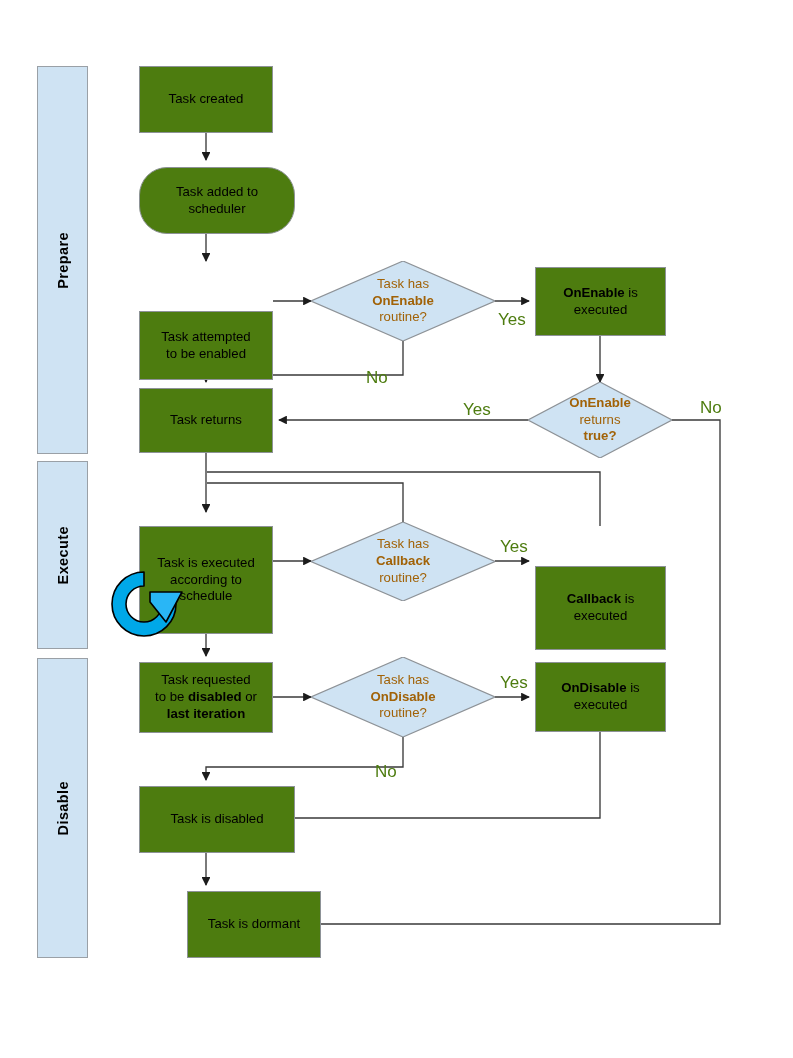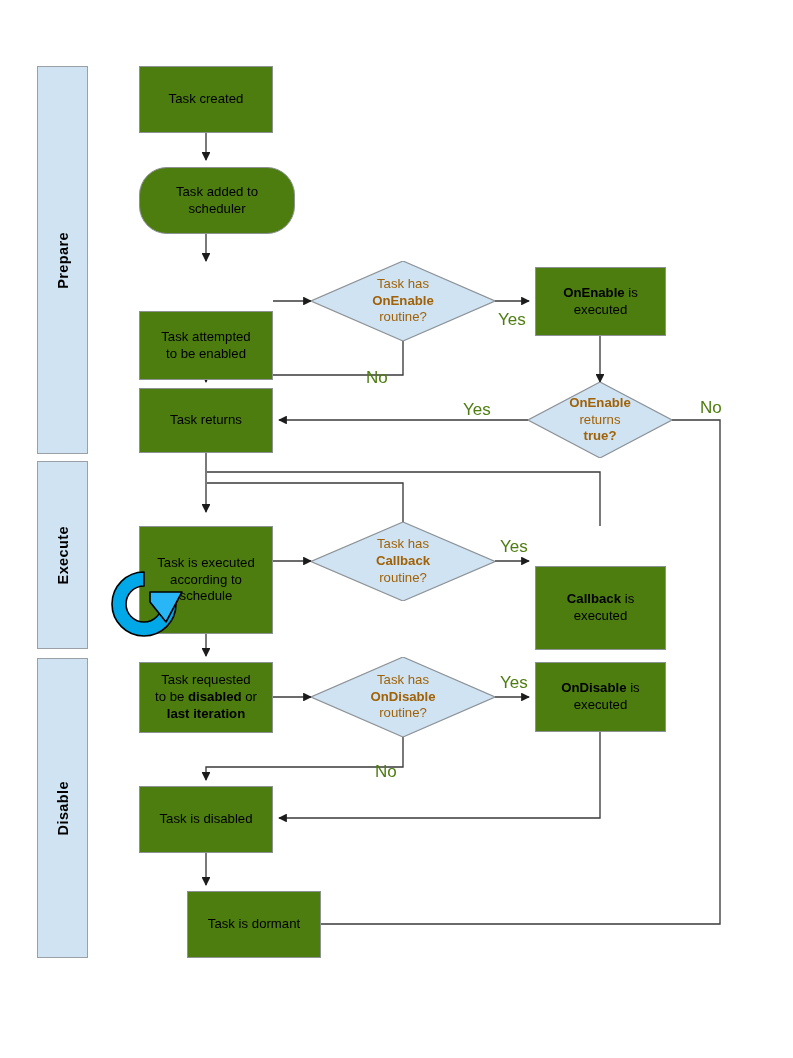--- a/index.html
+++ b/index.html
@@ -187,21 +187,21 @@
   </div>
 
   <div class="node" style="left:139px; top:662px; width:134px; height:71px;">
     <span class="txt">Task requested<br>to be <b>disabled</b> or<br><b>last iteration</b></span>
   </div>
 
   <div class="node" style="left:535px; top:662px; width:131px; height:70px;">
     <span class="txt"><b>OnDisable</b> is<br>executed</span>
   </div>
 
-  <div class="node" style="left:139px; top:786px; width:134px; height:67px;">
+  <div class="node" style="left:139px; top:786px; width:156px; height:67px;">
     <span class="txt">Task is disabled</span>
   </div>
 
   <div class="node" style="left:139px; top:891px; width:134px; height:67px;margin-left:48px;">
     <span class="txt">Task is dormant</span>
   </div>
 
   <div class="diamond" style="left:311px; top:261px; width:184px; height:80px;">
     <svg class="dshape" viewBox="0 0 184 80" preserveAspectRatio="none" xmlns="http://www.w3.org/2000/svg">
       <polygon points="92,0 184,40 92,80 0,40" fill="#cfe3f3" stroke="#8d9297" stroke-width="1.2"></polygon>

